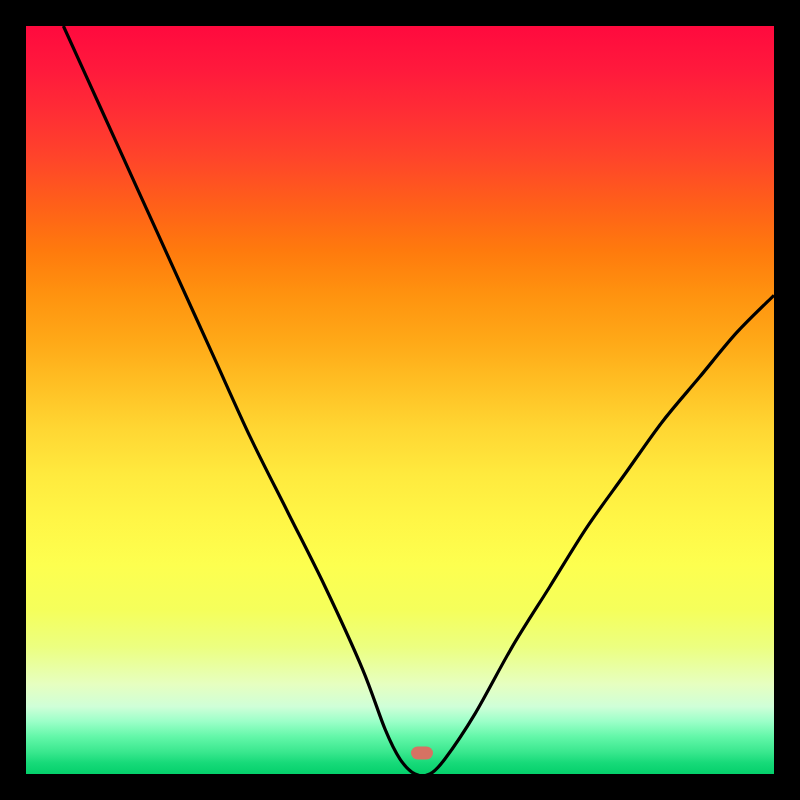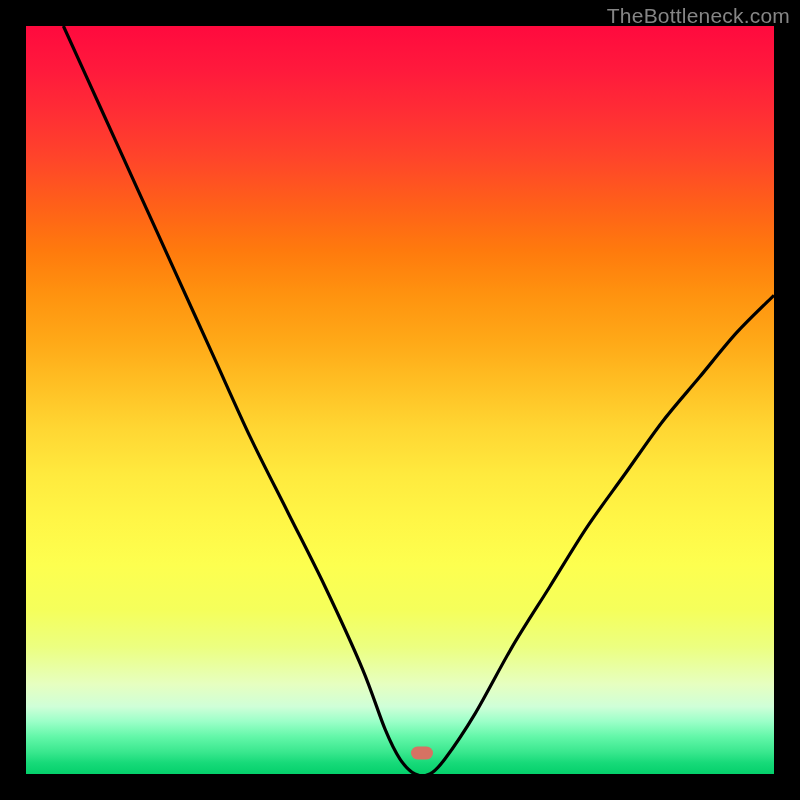--- a/index.html
+++ b/index.html
@@ -92,14 +92,13 @@
   <div class="plot-area">
     <div class="gradient"></div>
 
     <svg class="curve-svg" viewBox="0 0 748 748" preserveAspectRatio="none">
       <path id="curve-path" fill="none" stroke="#000" stroke-width="3.2" d="M 37.40 0.00 C 43.38 13.16, 62.83 55.95, 74.80 82.28 C 86.77 108.61, 100.23 138.23, 112.20 164.56 C 124.17 190.89, 137.63 220.51, 149.60 246.84 C 161.57 273.17, 175.03 302.79, 187.00 329.12 C 198.97 355.45, 212.43 386.27, 224.40 411.40 C 236.37 436.53, 249.83 462.26, 261.80 486.20 C 273.77 510.14, 287.23 535.87, 299.20 561.00 C 311.17 586.13, 327.03 620.54, 336.60 643.28 C 346.17 666.02, 353.06 688.76, 359.04 703.12 C 365.02 717.48, 369.21 725.86, 374.00 733.04 C 378.79 740.22, 384.17 745.61, 388.96 748.00 C 393.75 750.39, 399.13 750.39, 403.92 748.00 C 408.71 745.61, 411.70 742.61, 418.88 733.04 C 426.06 723.47, 438.03 706.11, 448.80 688.16 C 459.57 670.21, 474.23 641.19, 486.20 620.84 C 498.17 600.49, 511.63 580.15, 523.60 561.00 C 535.57 541.85, 549.03 519.11, 561.00 501.16 C 572.97 483.21, 586.43 465.56, 598.40 448.80 C 610.37 432.04, 623.83 412.00, 635.80 396.44 C 647.77 380.88, 661.23 365.92, 673.20 351.56 C 685.17 337.20, 698.63 319.84, 710.60 306.68 C 722.57 293.52, 742.02 275.26, 748.00 269.28"></path>
     </svg>
 
     <div id="marker" class="marker" style="left: 396.44px; top: 727.056px; background: rgb(214, 114, 99);"></div>
   </div>
 
-  <div class="attribution">TheBottleneck.com</div>
 </div>
 
 </body></html>

